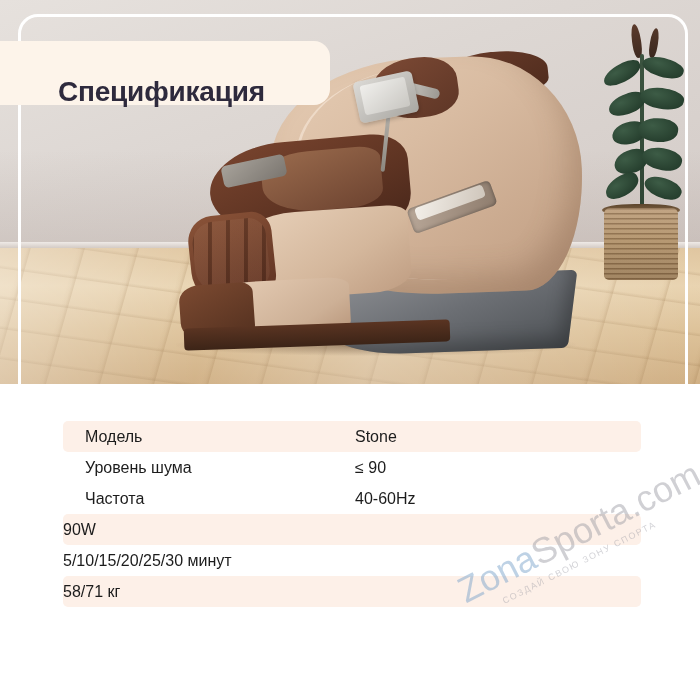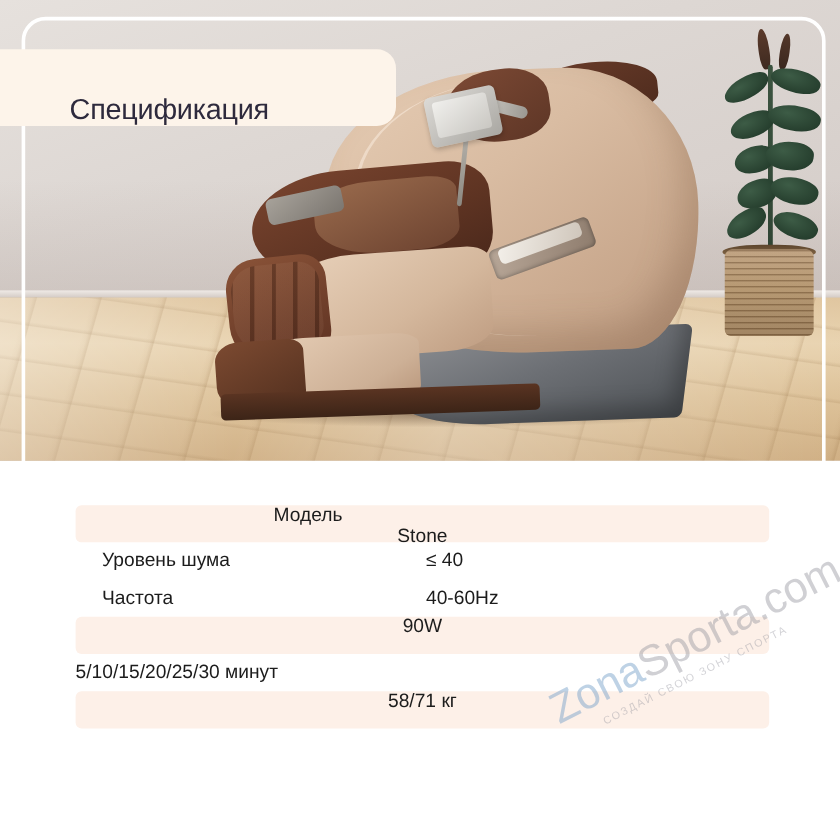--- a/index.html
+++ b/index.html
@@ -267,42 +267,42 @@
     position: absolute;
     left: 0; top: 41px;
     width: 330px; height: 64px;
     background: #fdf4ea;
     border-radius: 0 16px 16px 0;
     display: flex;
     align-items: center;
   }
   .title-text {
     margin-left: 58px;
-    font-size: 24px;
-    font-weight: normal;
+    font-size: 28px;
+    font-weight: bold;
     color: #2e2a3d;
     letter-spacing: -0.2px;
     line-height: 1;
     margin-top: 38px;
   }
 
   
   .spec-table {
     position: absolute;
     left: 63px; top: 421px;
     width: 578px;
   }
   .spec-row {
     position: relative;
     height: 31px;
     display: flex;
     align-items: center;
     border-radius: 5px;
   }
-  .spec-row.odd { background: #fdf0e8; flex-direction: column; }
+  .spec-row.odd { background: #fdf0e8; }
   .spec-row.even { background: #ffffff; }
   .spec-label {
     width: 292px;
     padding-left: 22px;
     box-sizing: border-box;
     font-size: 16px;
     color: #1c1c1c;
     white-space: nowrap;
   }
   .spec-value {
@@ -404,21 +404,21 @@
 
   <div class="spec-table">
 
     <div class="spec-row odd">
       <div class="spec-label">Модель</div>
       <div class="spec-value">Stone</div>
     </div>
 
     <div class="spec-row even">
       <div class="spec-label">Уровень шума</div>
-      <div class="spec-value">≤ 40</div>
+      <div class="spec-value">≤ 90</div>
     </div>
 
 
     <div class="spec-row even">
       <div class="spec-label">Частота</div>
       <div class="spec-value">40-60Hz</div>
     </div>
 
     <div class="spec-row odd">
       <div class="spec-value">90W</div>

